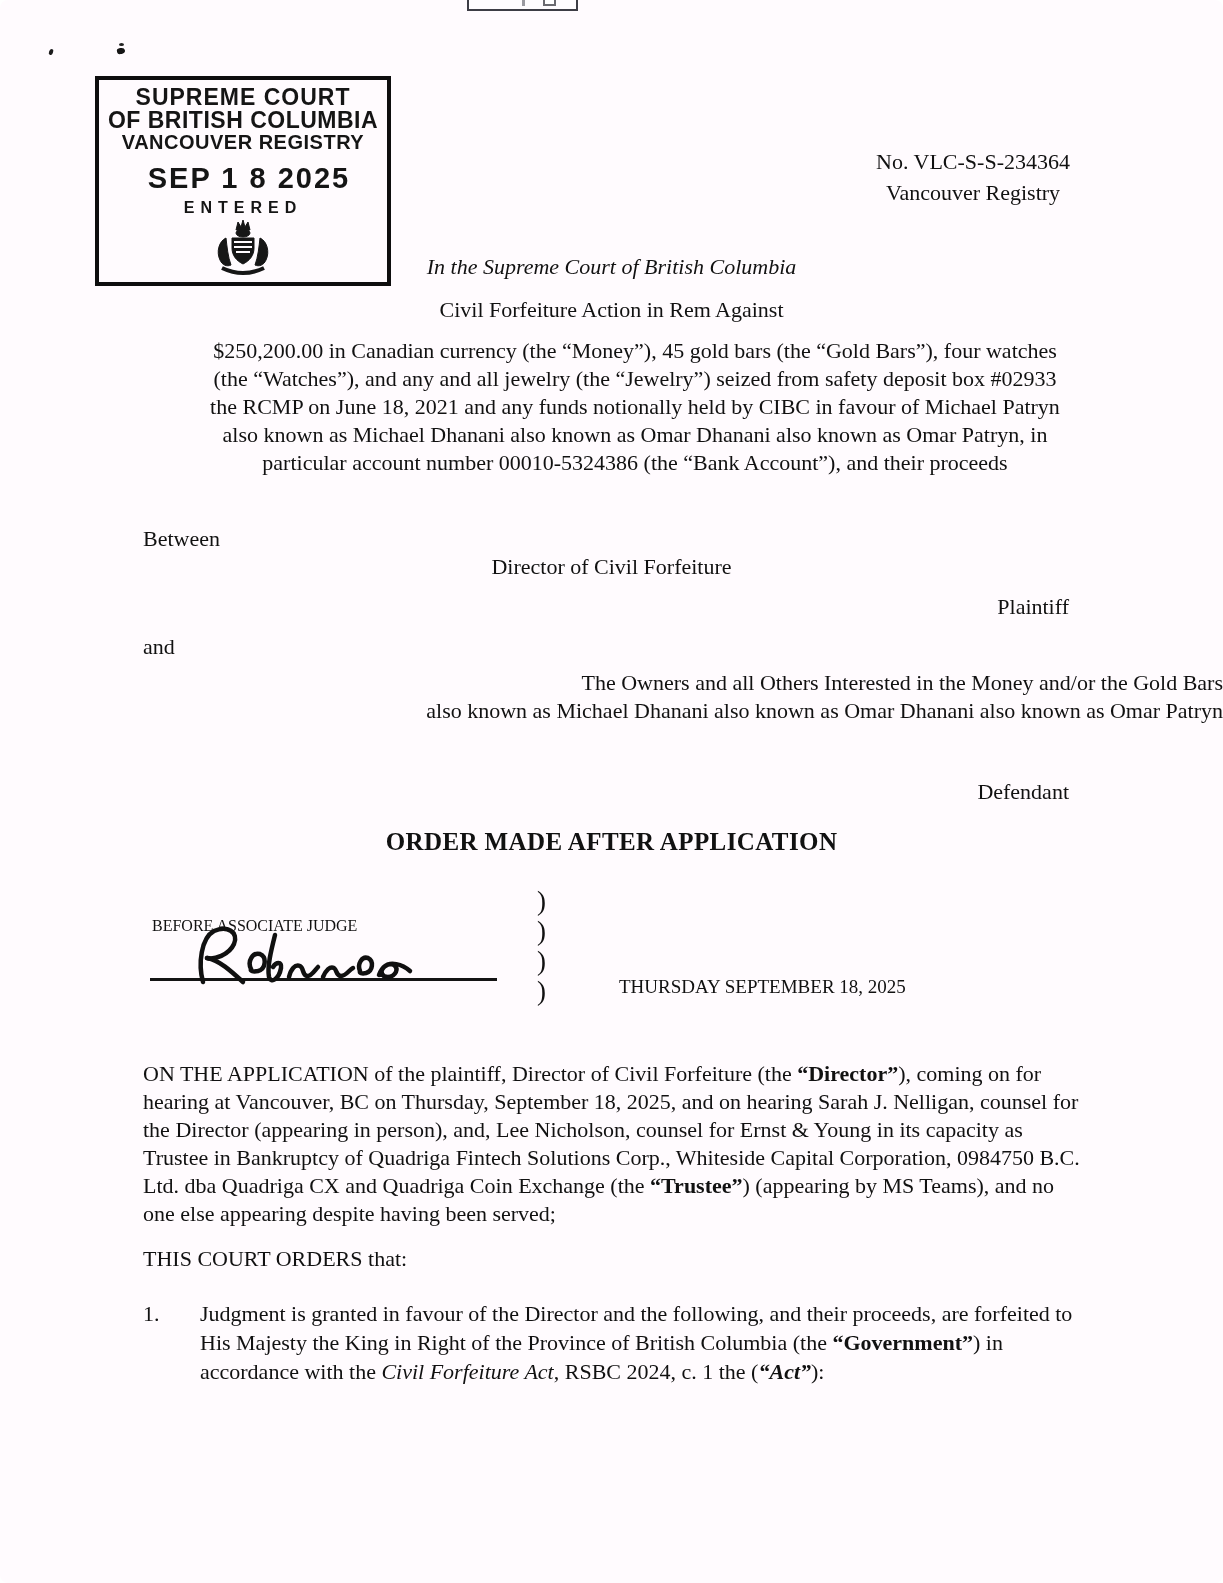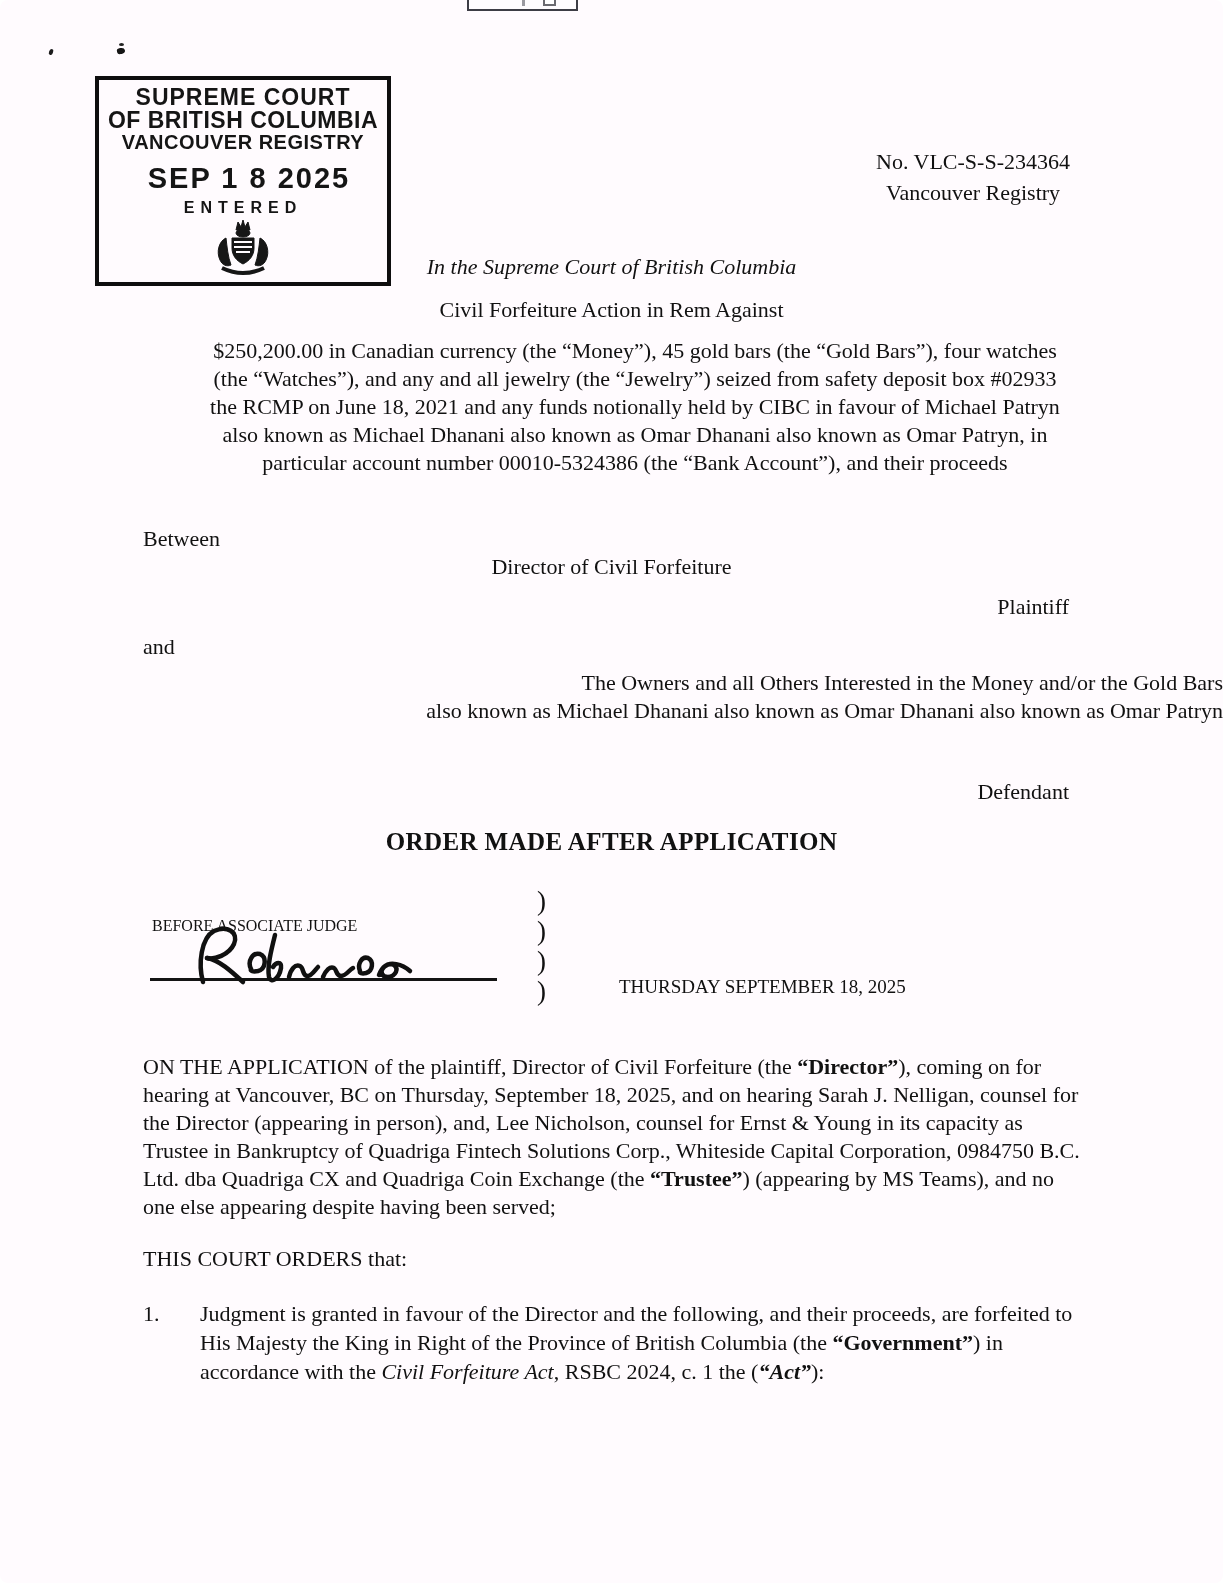--- a/index.html
+++ b/index.html
@@ -45,21 +45,21 @@
   .inrem{position:absolute;left:0;right:0;top:337px;text-align:center;font-size:22px;line-height:28px;padding-left:47px;}
   .leftlab{position:absolute;left:143px;font-size:22px;}
   .rightlab{position:absolute;right:154px;font-size:22px;}
   .defblock{position:absolute;left:0;right:0;top:669px;text-align:right;font-size:22px;line-height:28px;}
   .order-title{position:absolute;left:0;right:0;top:828px;text-align:center;font-size:25px;font-weight:bold;letter-spacing:0.4px;}
   .before-label{position:absolute;left:152px;top:897px;font-size:16px;margin-top:20px;}
   .bracket-col{position:absolute;left:537px;top:886px;font-size:27px;line-height:30px;white-space:pre-line;}
   .hearing-date{position:absolute;left:619px;top:976px;font-size:19px;}
   .sig-line{position:absolute;left:150px;top:948px;width:347px;height:30px;border-bottom:3px solid #141414;}
   .sig-svg{position:absolute;left:183px;top:918px;}
-  .para{position:absolute;left:143px;font-size:22px;line-height:28px;width:945px;text-align:left;}
+  .para{position:absolute;left:143px;font-size:22px;line-height:28px;width:945px;text-align:left;margin-top:7px;}
   .application-para{top:1053px;}
   .orders-label{position:absolute;left:143px;top:1246px;font-size:22px;}
   .order-item{position:absolute;left:143px;top:1299px;width:940px;display:flex;font-size:22px;line-height:29px;}
   .item-number{width:57px;flex:0 0 57px;}
   .item-text{flex:1;}
 </style>
 </head>
 <body>
 
 <div class="page">

